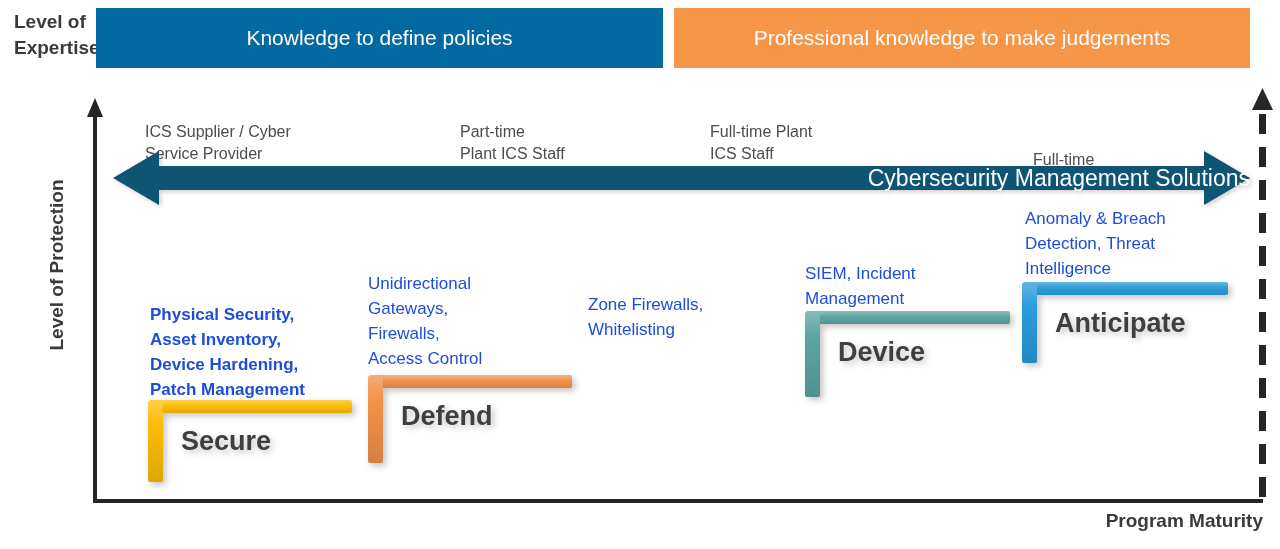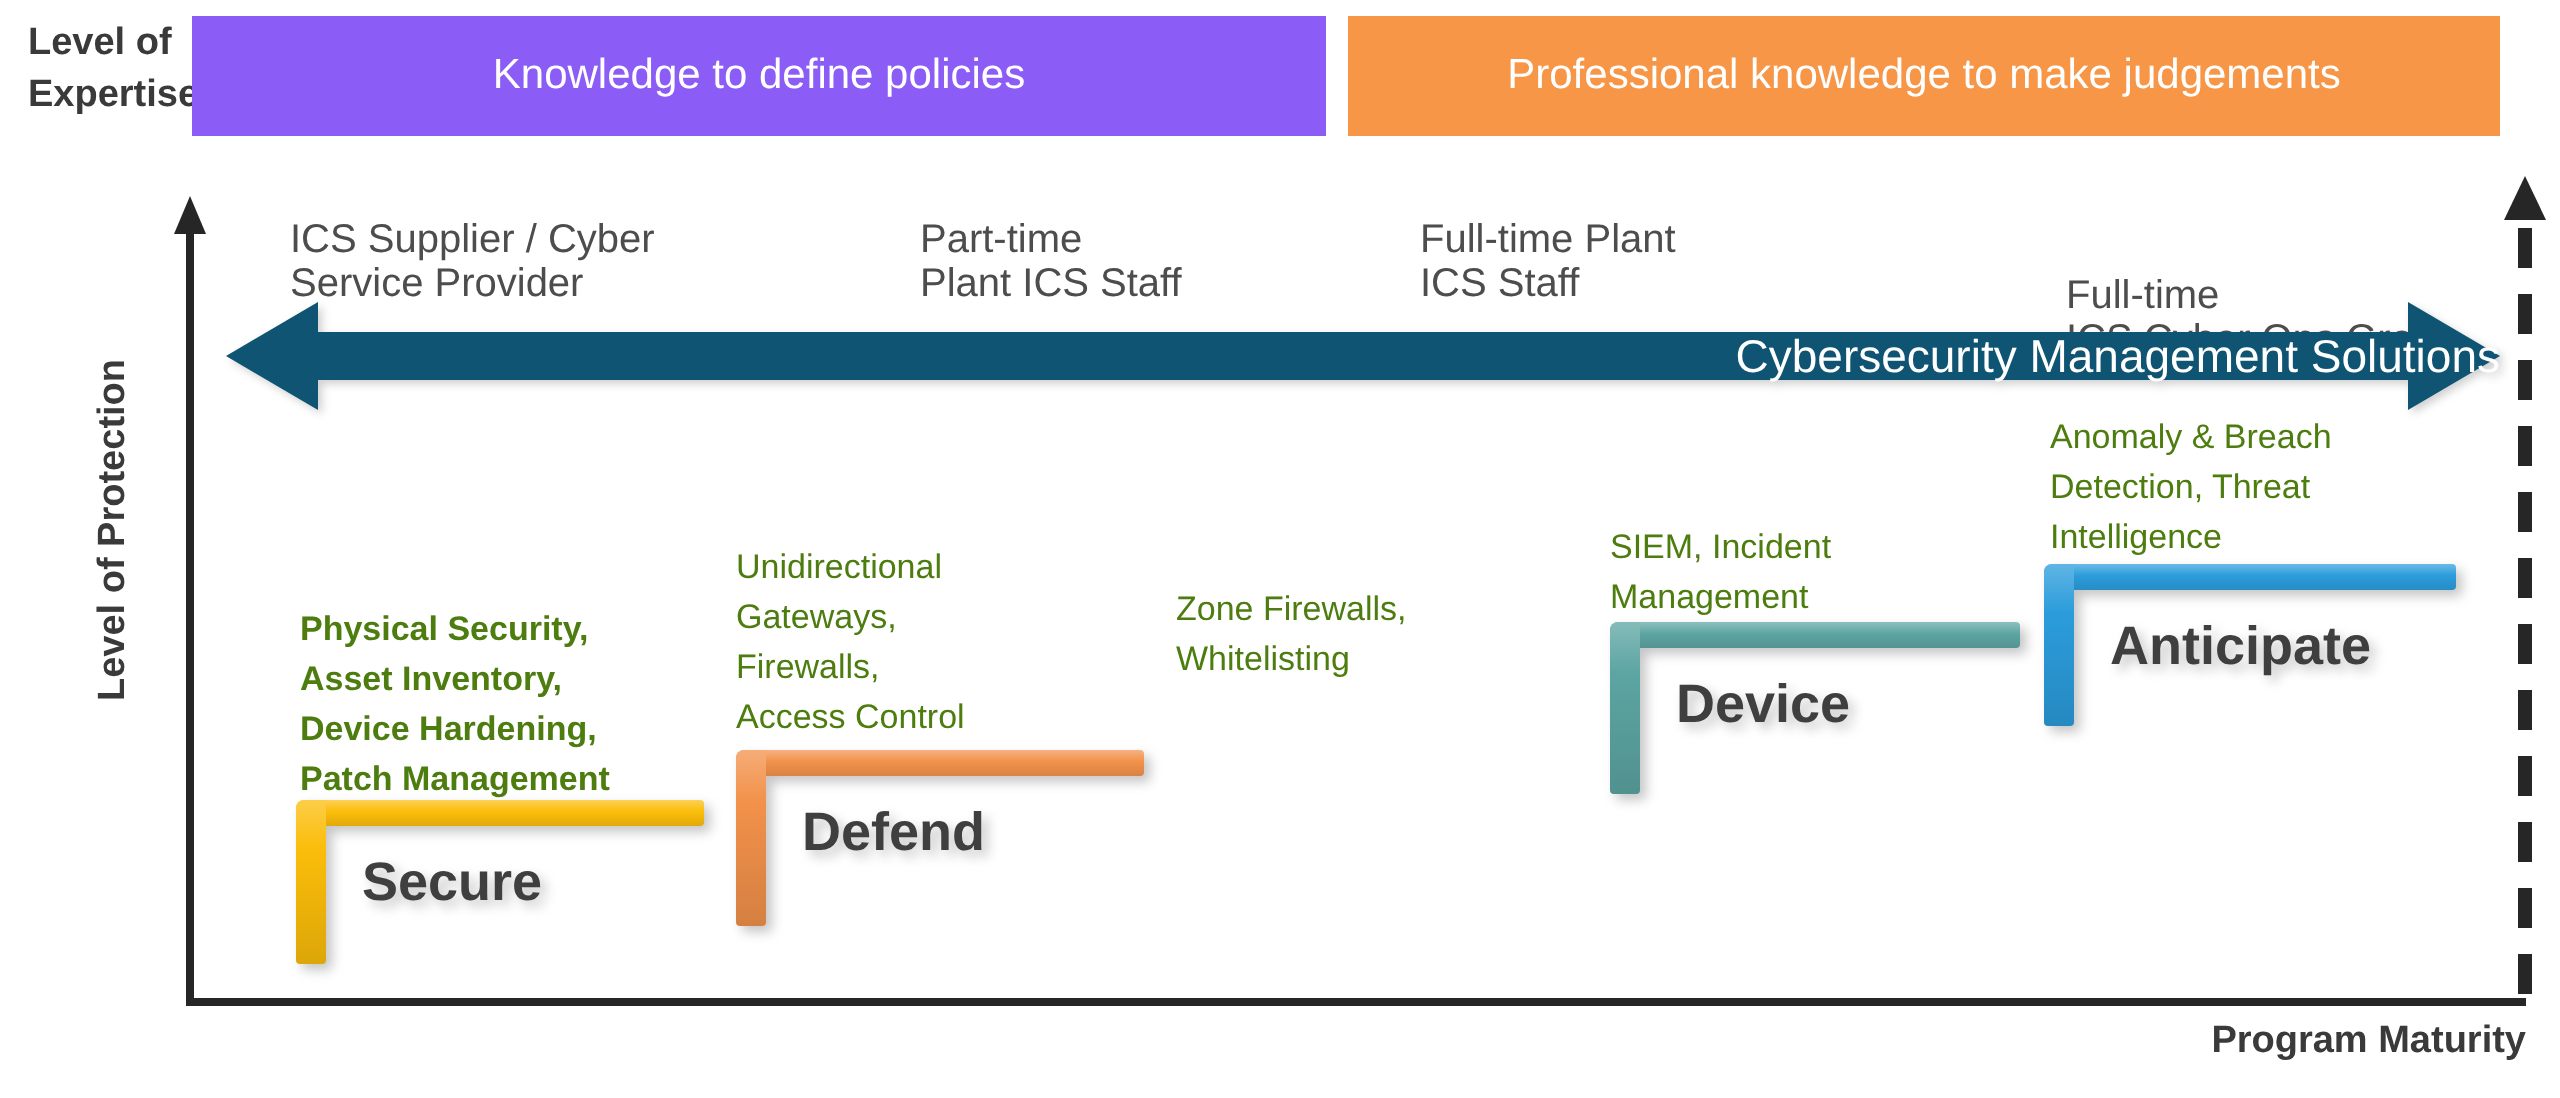--- a/index.html
+++ b/index.html
@@ -24,21 +24,21 @@
              white-space:nowrap; font-size:19px; font-weight:bold; color:#3a3a3a; }
   .x-title { position:absolute; right:17px; top:510px; font-size:19px; font-weight:bold; color:#3a3a3a; }
 
   
   .dashed-line { position:absolute; left:1259px; top:114px; width:7px; height:385px;
                  background:repeating-linear-gradient(180deg,#262626 0 20px,transparent 20px 33px); }
   .dashed-head { position:absolute; left:1252px; top:88px; width:21px; height:22px; background:#262626;
                  clip-path:polygon(50% 0, 100% 100%, 0 100%); }
 
   
-  .staff { position:absolute; top:109px; font-size:20px; line-height:22px; color:#4d4d4d;
+  .staff { position:absolute; top:121px; font-size:16px; line-height:22px; color:#4d4d4d;
            white-space:pre-line; }
   .staff-1 { left:145px; } .staff-2 { left:460px; } .staff-3 { left:710px; } .staff-4 { left:1033px;margin-top:28px; }
 
   
   .cms-arrow { position:absolute; left:113px; top:151px; width:1137px; height:54px;
                filter:drop-shadow(2px 2px 2px rgba(120,120,120,0.35)); }
   .cms-head { position:absolute; top:0; width:46px; height:54px; }
   .cms-head-left  { left:0;  clip-path:polygon(100% 0, 0 50%, 100% 100%); }
   .cms-head-right { right:0; clip-path:polygon(0 0, 100% 50%, 0 100%); }
   .cms-shaft { position:absolute; left:44px; right:44px; top:15px; height:24px; }
@@ -53,35 +53,35 @@
                 background-image:linear-gradient(180deg, rgba(255,255,255,0.25) 0%, rgba(255,255,255,0) 30%, rgba(0,0,0,0.12) 100%); }
   .step .step-name { position:absolute; left:33px; top:26px; font-size:27px; font-weight:bold;
                      color:#3f3f3f; white-space:nowrap; }
   .step-1 { left:148px;  top:400px; width:204px; height:82px; }
   .step-2 { left:368px;  top:375px; width:204px; height:88px; }
   .step-3 { left:585px;  top:343px; width:205px; height:89px; }
   .step-4 { left:805px;  top:311px; width:205px; height:86px; }
   .step-5 { left:1022px; top:282px; width:206px; height:81px; }
 
   
-  .desc { position:absolute; font-size:17px; line-height:25px; color:#4d7c0f; white-space:pre-line; }
+  .desc { position:absolute; font-size:17px; line-height:25px; color:#1d4ed8; white-space:pre-line; }
   .desc-1 { left:150px;  top:302px;font-weight:bold; }
   .desc-2 { left:368px;  top:271px; }
   .desc-3 { left:588px;  top:292px; }
   .desc-4 { left:805px;  top:261px; }
   .desc-5 { left:1025px; top:206px; }
 </style>
 </head>
 <body>
 
 <div class="canvas">
 
   <div class="expertise-label">Level of
 Expertise</div>
-  <div class="banner banner-left" style="background-color: #8b5cf6;">
+  <div class="banner banner-left" style="background-color: #0369a1;">
     <span>Knowledge to define policies</span>
   </div>
   <div class="banner banner-right" style="background-color: rgb(247, 150, 70);">
     <span>Professional knowledge to make judgements</span>
   </div>
 
   <div class="y-axis-head"></div>
   <div class="y-axis-line"></div>
   <div class="x-axis-line"></div>
   <div class="y-title">Level of Protection</div>

